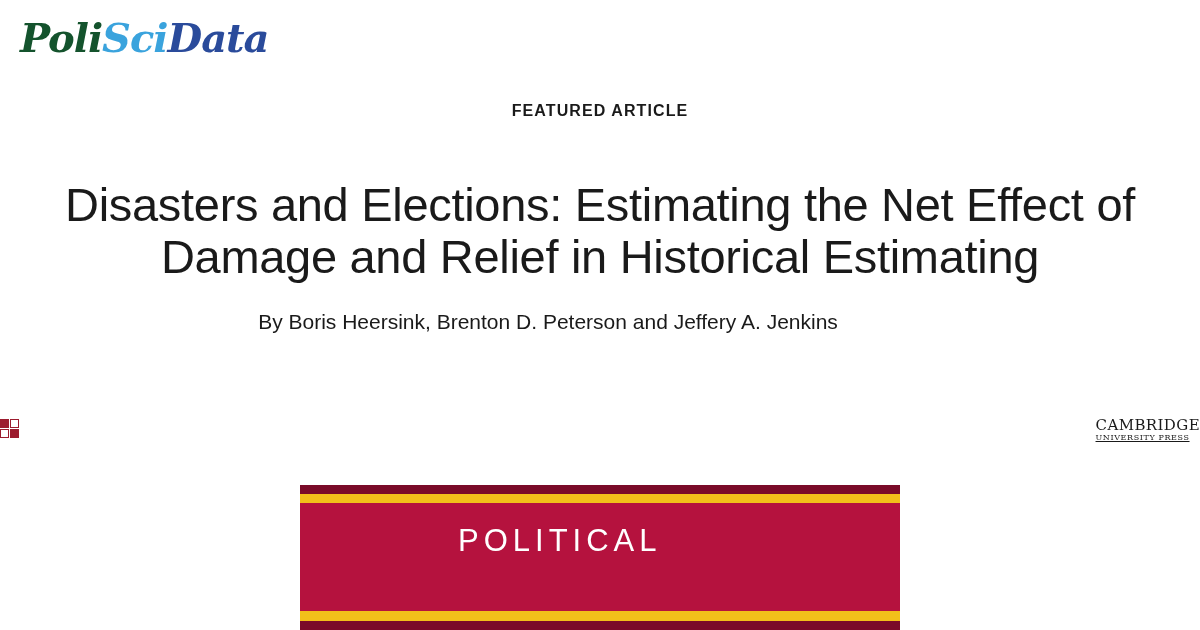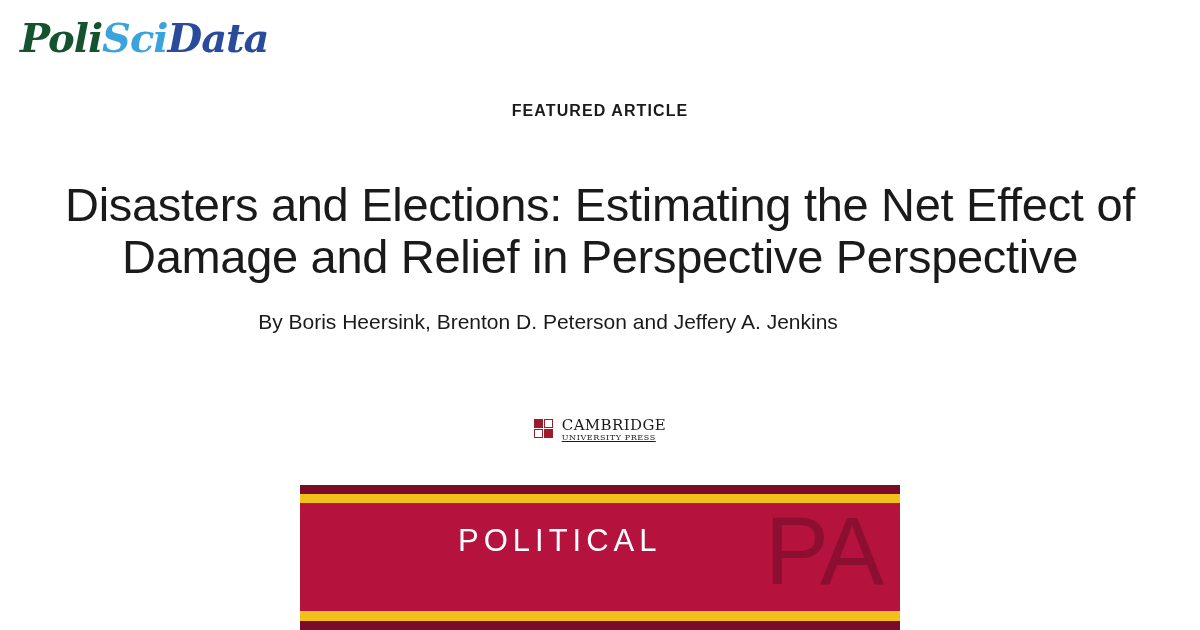--- a/index.html
+++ b/index.html
@@ -71,21 +71,21 @@
   }
 
   
   .publisher {
     position: absolute;
     top: 418px;
     left: 0;
     width: 1200px;
     display: flex;
     align-items: center;
-    justify-content: center;
+    justify-content: space-between;
     gap: 7px;
   }
   .cup-shield {
     width: 21px;
     height: 23px;
     position: relative;
     flex: 0 0 auto;
   }
   .cup-shield .sq {
     position: absolute;
@@ -161,39 +161,38 @@
 </style>
 </head>
 <body>
 
 <div class="brand">
   <span class="b-poli">Poli</span><span class="b-sci">Sci</span><span class="b-data">Data</span>
 </div>
 
 <div class="eyebrow">FEATURED ARTICLE</div>
 
-<h1 class="title">Disasters and Elections: Estimating the Net Effect of Damage and Relief in Perspective Perspective</h1>
+<h1 class="title">Disasters and Elections: Estimating the Net Effect of Damage and Relief in Historical Estimating</h1>
 
 <div class="byline">By Boris Heersink, Brenton D. Peterson and Jeffery A. Jenkins</div>
 
 <div class="publisher">
   <div class="cup-shield">
     <div class="sq sq1"></div>
     <div class="sq sq2"></div>
     <div class="sq sq3"></div>
     <div class="sq sq4"></div>
   </div>
   <div class="cup-text">
     <span class="cup-name">CAMBRIDGE</span>
     <span class="cup-sub">UNIVERSITY PRESS</span>
   </div>
 </div>
 
 <div class="journal-banner">
   <div class="stripe stripe-top-dark"></div>
   <div class="stripe stripe-top-gold"></div>
-  <div class="journal-pa">PA</div>
   <div class="journal-title">
     <span>POLITICAL</span>
   </div>
   <div class="stripe stripe-bot-gold"></div>
   <div class="stripe stripe-bot-dark"></div>
 </div>
 
 </body></html>

